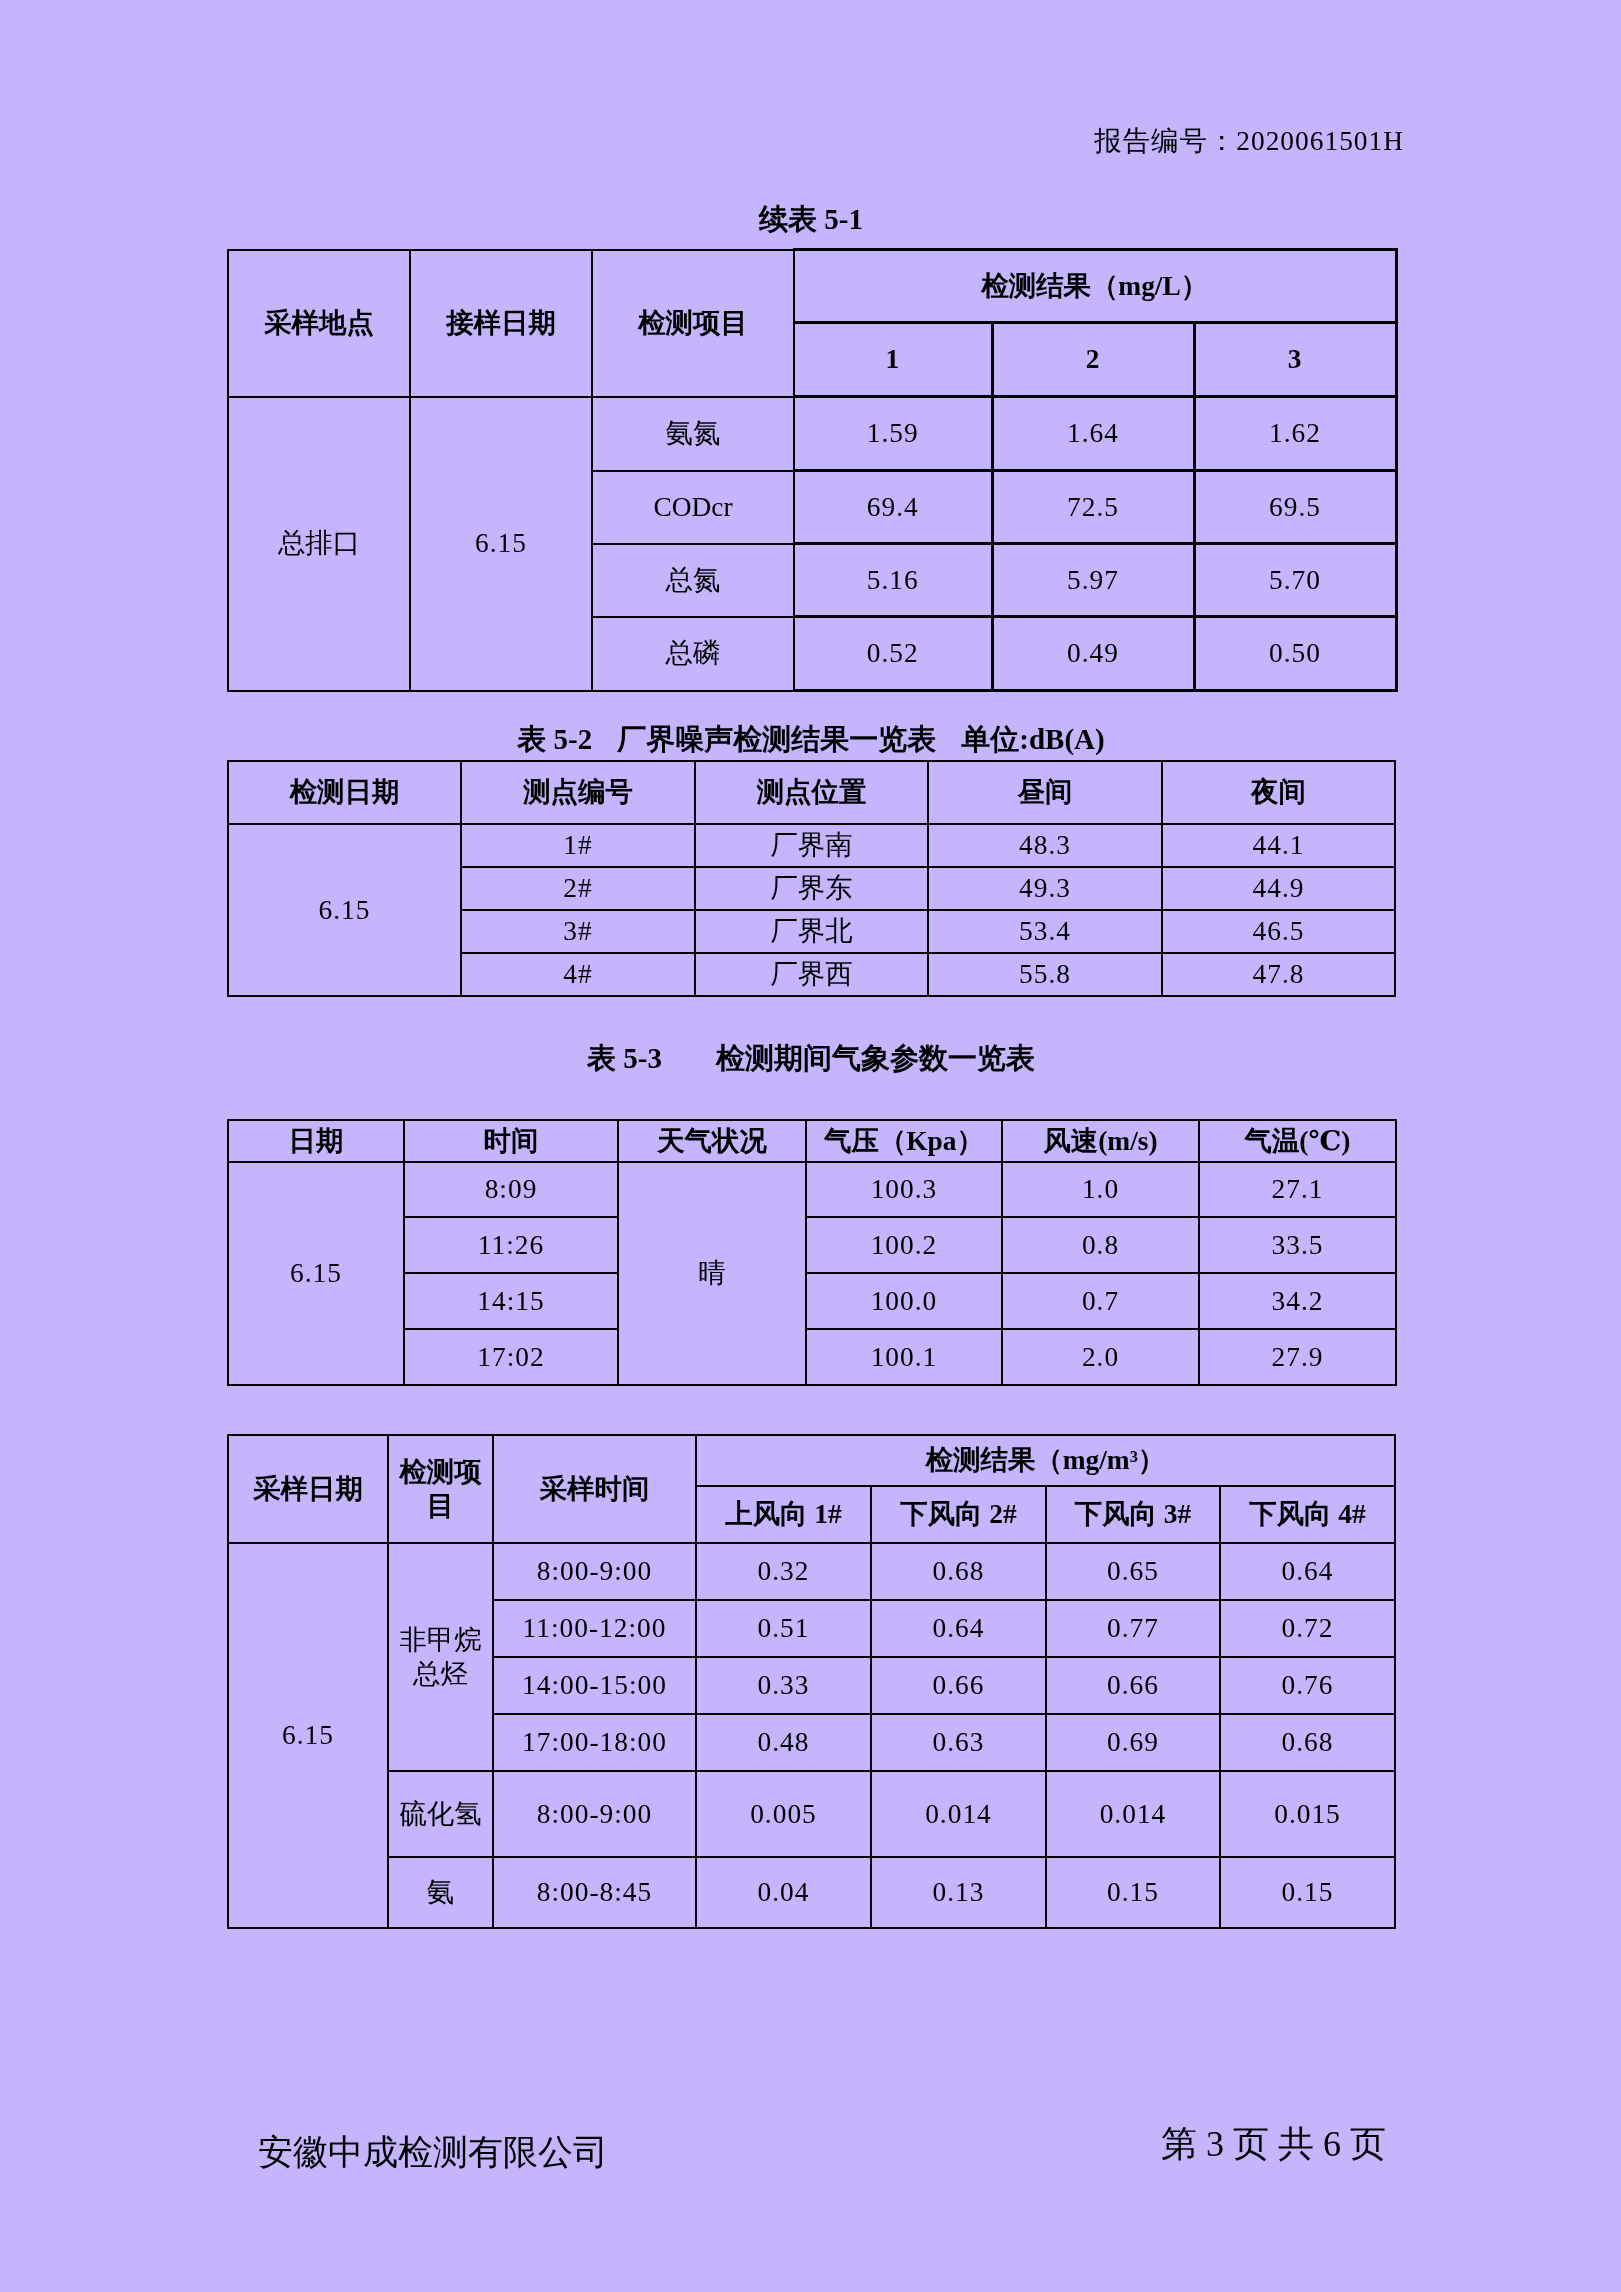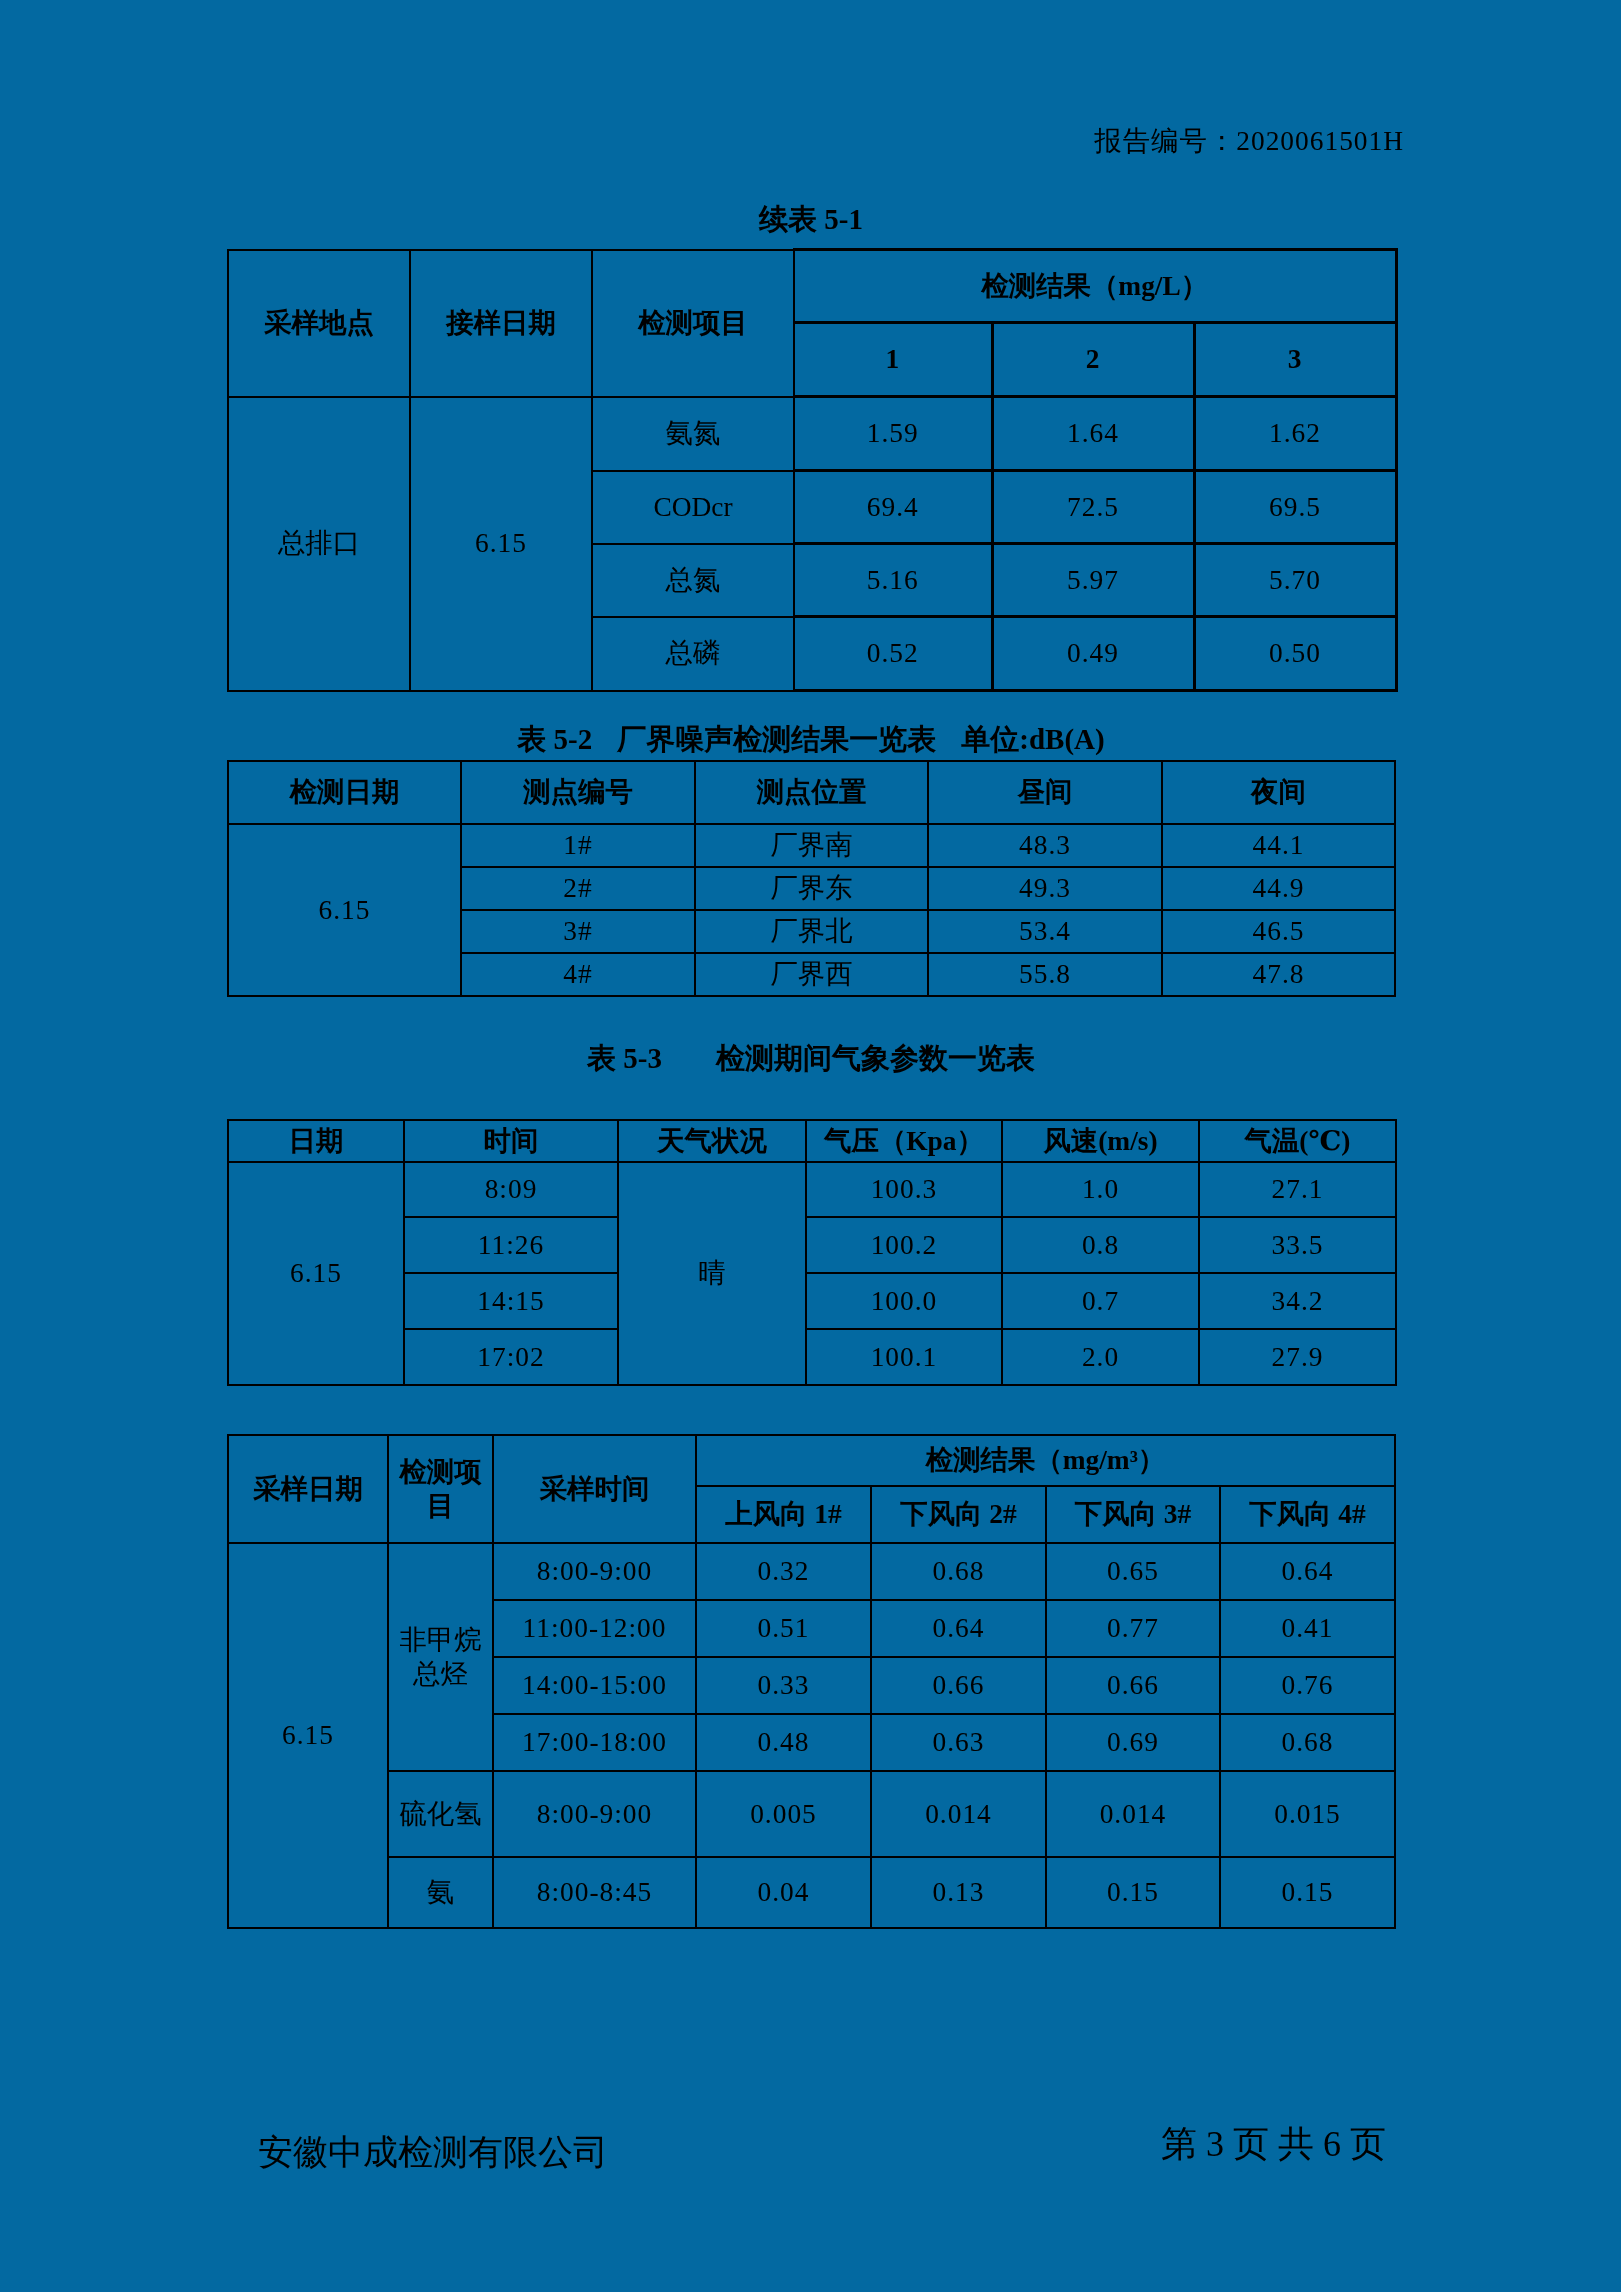--- a/index.html
+++ b/index.html
@@ -1,20 +1,20 @@
 <!DOCTYPE html>
 <html><head>
 <meta charset="utf-8">
 <style>
   html,body { margin:0; padding:0; background:#e8e8e8; }
   .page {
     position: relative;
     width: 1621px;
     height: 2293px;
-    background: #0369a1;
+    background: #c4b5fd;
     font-family: "Liberation Serif", "DejaVu Serif", serif;
     color: #000000;
     overflow: hidden;
   }
   .report-no {
     position: absolute;
     top: 123px;
     left: 0;
     width: 1404px;
     text-align: right;
@@ -276,21 +276,21 @@
         <td class="b2 num">0.32</td>
         <td class="b2 num">0.68</td>
         <td class="b2 num">0.65</td>
         <td class="b2 num">0.64</td>
       </tr>
       <tr style="height:57px">
         <td class="b2 num">11:00-12:00</td>
         <td class="b2 num">0.51</td>
         <td class="b2 num">0.64</td>
         <td class="b2 num">0.77</td>
-        <td class="b2 num">0.41</td>
+        <td class="b2 num">0.72</td>
       </tr>
       <tr style="height:57px">
         <td class="b2 num">14:00-15:00</td>
         <td class="b2 num">0.33</td>
         <td class="b2 num">0.66</td>
         <td class="b2 num">0.66</td>
         <td class="b2 num">0.76</td>
       </tr>
       <tr style="height:57px">
         <td class="b2 num">17:00-18:00</td>

